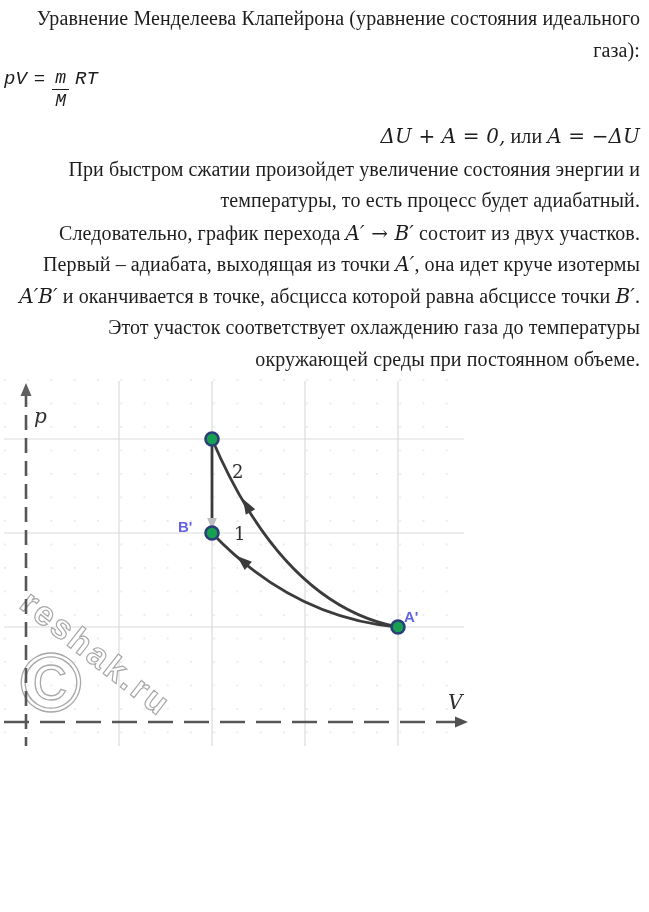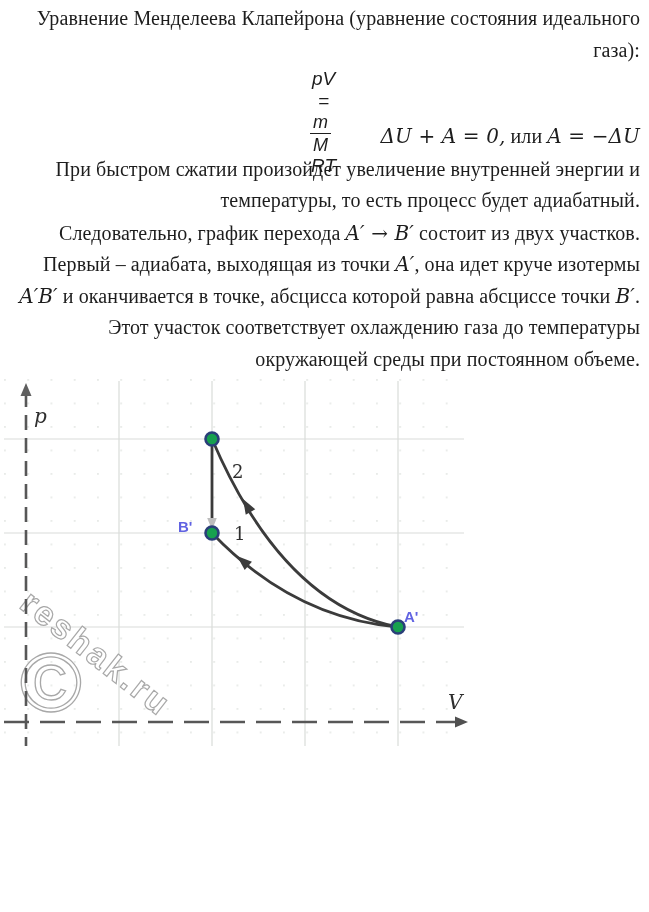--- a/index.html
+++ b/index.html
@@ -9,24 +9,23 @@
     color:#1d1d1d;
   }
   .page { padding:2px 6px 0 4px; }
   p.para {
     width:636px; font-size:20px; line-height:31.5px; margin:1px 0;
     letter-spacing:0.1px;
     text-align:right;
   }
   .math { font-style:italic; font-family:"DejaVu Serif","Liberation Serif",serif;margin-top:6px; }
   .formula-row {
-    display:flex; align-items:center; height:50px; margin:2px 0 3px 0;
+    display:flex; align-items:flex-start; height:50px; margin:2px 0 3px 0;
     font-size:19px; font-style:italic;
-    font-family:Liberation Sans, sans-serif;
-    flex-direction:column;
+    font-family:Liberation Mono, monospace;
   }
   .formula-row .eq { margin:0 7px; }
   .frac { display:inline-flex; flex-direction:column; align-items:center; line-height:1.12; font-size:18px; margin-right:6px; }
   .frac .num { border-bottom:1.7px solid #1d1d1d; padding:0 3px 1px 3px; }
   .frac .den { padding-top:1px; }
   .formula-inline { font-size:18px; }
   .graph-wrap { position:relative; width:649px; height:367px; margin-top:4px; }
 
   
   .grid { stroke:#d9dcd9; stroke-width:1.2; }
@@ -53,21 +52,21 @@
       <span class="num">m</span>
       <span class="den">M</span>
     </span>
     <span>RT</span>
   </div>
 
 
   <p class="para formula-inline"><span class="math">ΔU + A = 0,</span><span> или </span><span class="math">A = −ΔU</span></p>
 
 
-  <p class="para">При быстром сжатии произойдет увеличение внутренней энергии и температуры, то есть процесс будет адиабатный.</p>
+  <p class="para">При быстром сжатии произойдет увеличение состояния энергии и температуры, то есть процесс будет адиабатный.</p>
 
   <p class="para"><span>Следовательно, график перехода </span><span class="math">A′ → B′</span><span> состоит из двух участков. Первый – адиабата, выходящая из точки </span><span class="math">A′</span><span>, она идет круче изотермы </span><span class="math">A′B′</span><span> и оканчивается в точке, абсцисса которой равна абсциссе точки </span><span class="math">B′</span><span>. Этот участок соответствует охлаждению газа до температуры окружающей среды при постоянном объеме.</span></p>
 
   <div class="graph-wrap">
     <svg width="649" height="367" viewBox="0 0 649 367">
       <defs>
         <pattern id="minordots" width="23.25" height="23.5" patternUnits="userSpaceOnUse">
           <circle cx="0.9" cy="0.9" r="1" fill="#e6e9e6"></circle>
         </pattern>
       </defs>

